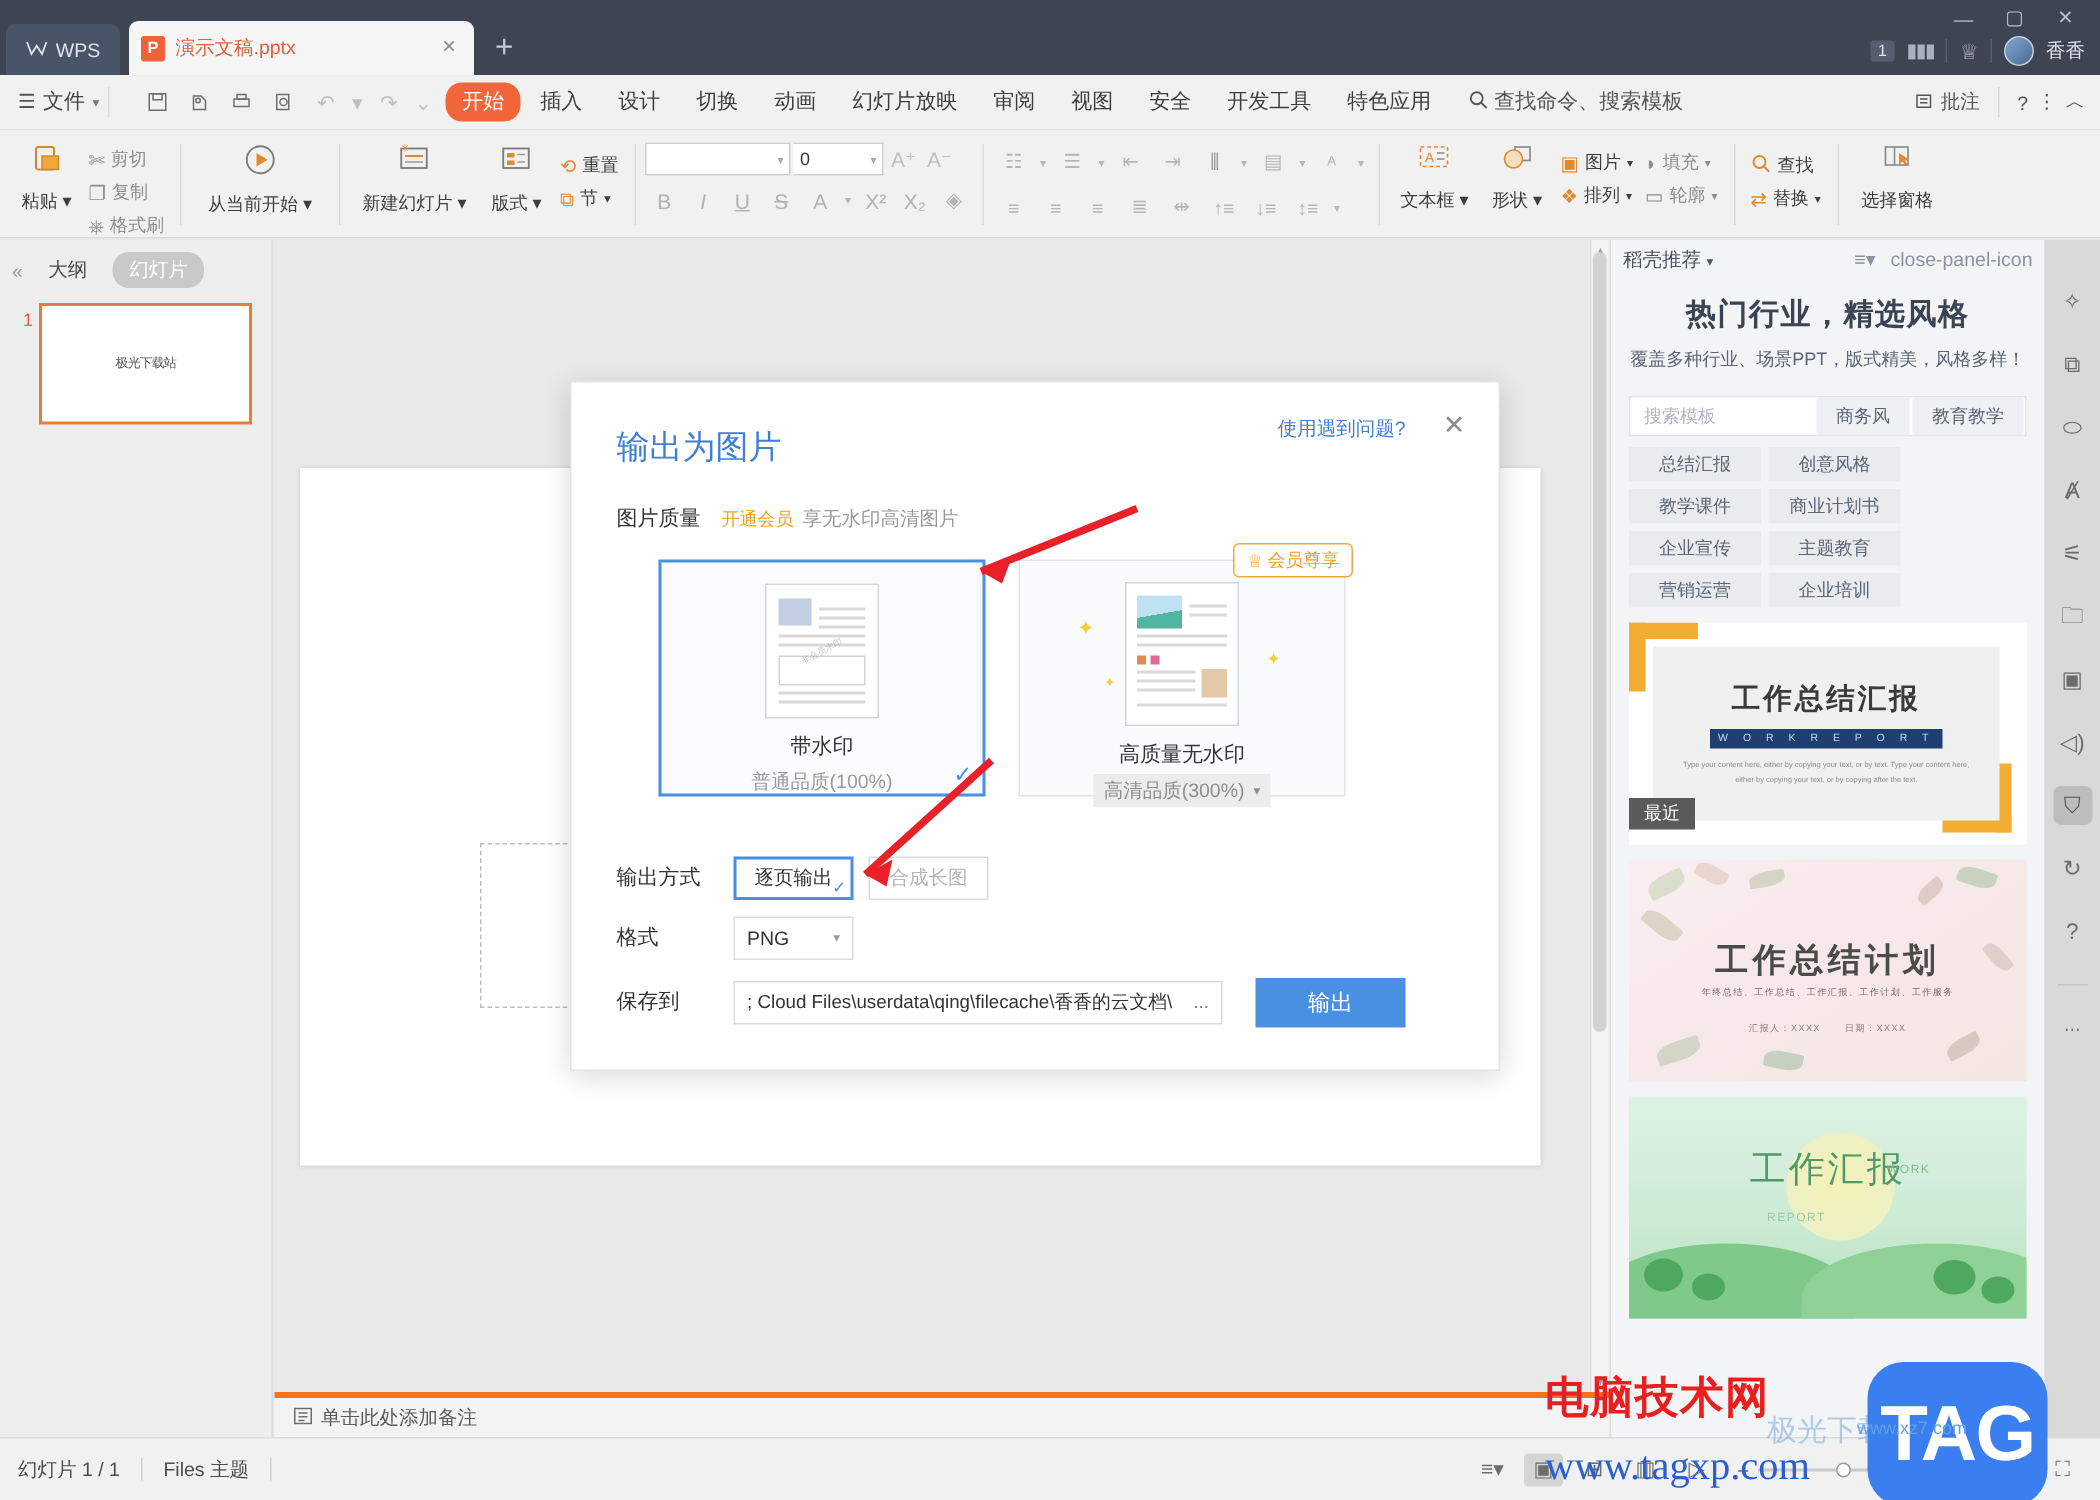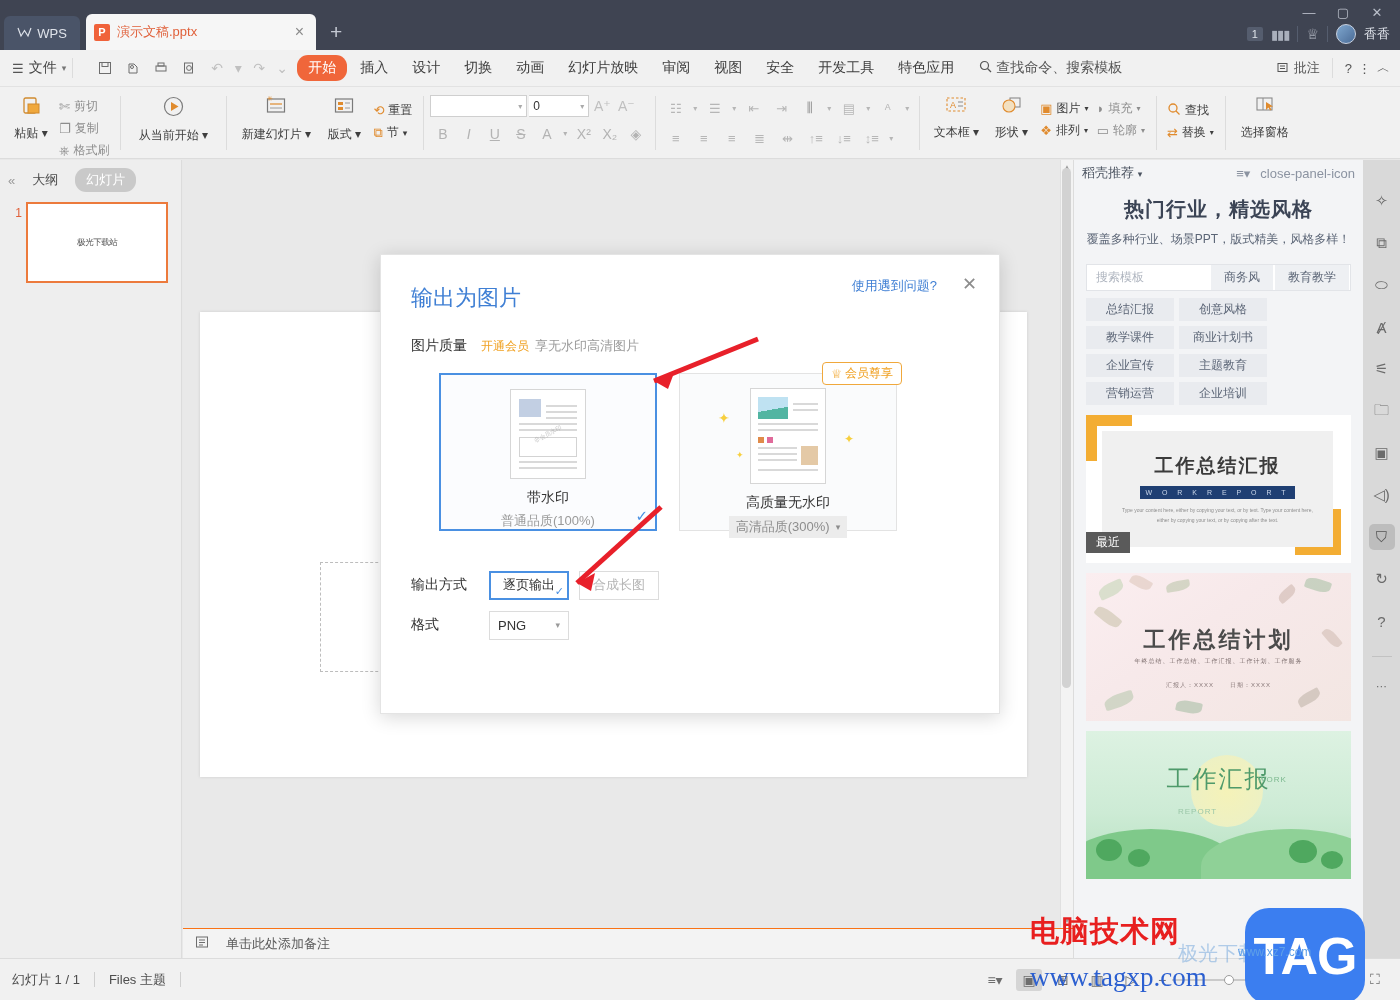--- a/index.html
+++ b/index.html
@@ -188,22 +188,22 @@
   }
   .vscroll-thumb {
     position: absolute; right: 2px; top: 8px; width: 9px; height: 520px;
     background: #d2d2d2; border-radius: 5px;
   }
   .vs-arrow { position:absolute; right:2px; color:#9a9a9a; font-size:8px; }
 
   
   .notesbar {
     position: absolute; left: 183px; right: 327px; bottom: 42px; height: 30px;
-    background: #f3f3f3; border-top: 1px solid #f97316;
-    display: flex; align-items: center; padding-left: 12px; gap: 17px;
+    background: #f3f3f3; border-top: 4px solid #f97316;
+    display: flex; align-items: center; padding-left: 12px; gap: 5px;
   }
   .notes-ic { color: #6d6d6d; font-size: 13px; }
   .notes-lbl { font-size: 13px; color: #5a5a5a; }
 
   
   .rightpanel {
     position: absolute; top: 160px; right: 37px; width: 290px; bottom: 42px;
     background: #f3f4f6; border-left: 1px solid #dcdcdc; overflow: hidden;
   }
   .rp-head {
@@ -994,20 +994,28 @@
         </span>
         <span class="seg-off">合成长图</span>
       </div>
       <div class="frow">
         <span class="frow-lbl">格式</span>
         <span class="sel-fmt">
           <span>PNG</span>
           <span style="font-size:9px;color:#9a9a9a">▾</span>
         </span>
       </div>
+      <div class="frow" style="height:46px">
+        <span class="frow-lbl">保存到</span>
+        <span class="path-input">
+          <span>; Cloud Files\userdata\qing\filecache\香香的云文档\</span>
+          <span style="color:#777">...</span>
+        </span>
+        <span class="btn-primary">输出</span>
+      </div>
     </div>
 
     <svg class="arrow-svg" style="left:255px;top:78px;width:130px;height:60px">
       <line x1="122" y1="6" x2="18" y2="48" stroke="#e8202a" stroke-width="5"></line>
       <polygon points="18,48 38,40 32,56" fill="#e8202a"></polygon>
     </svg>
     <svg class="arrow-svg" style="left:180px;top:242px;width:110px;height:95px">
       <line x1="100" y1="10" x2="16" y2="86" stroke="#e8202a" stroke-width="5"></line>
       <polygon points="16,86 34,76 30,94" fill="#e8202a"></polygon>
     </svg>

